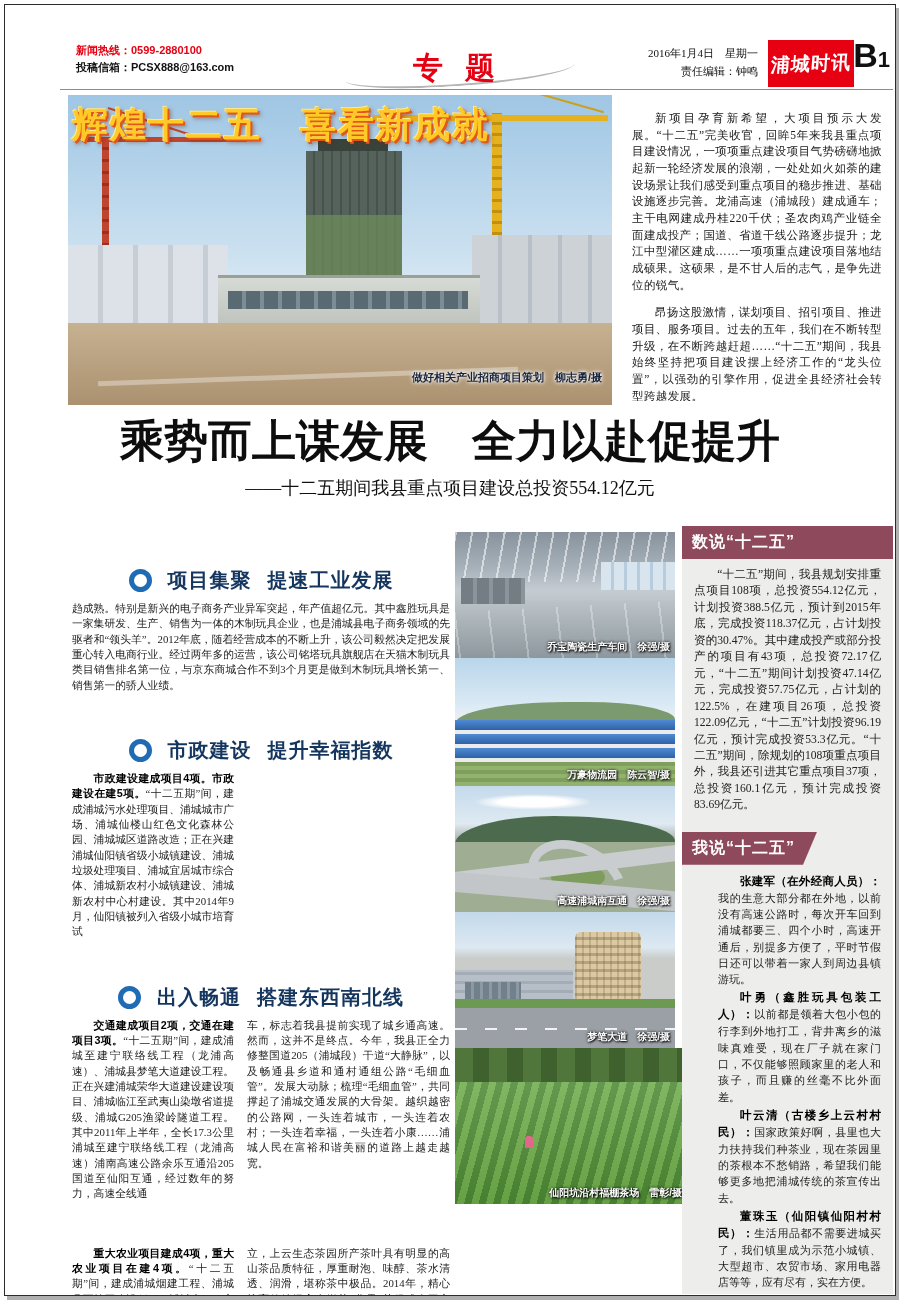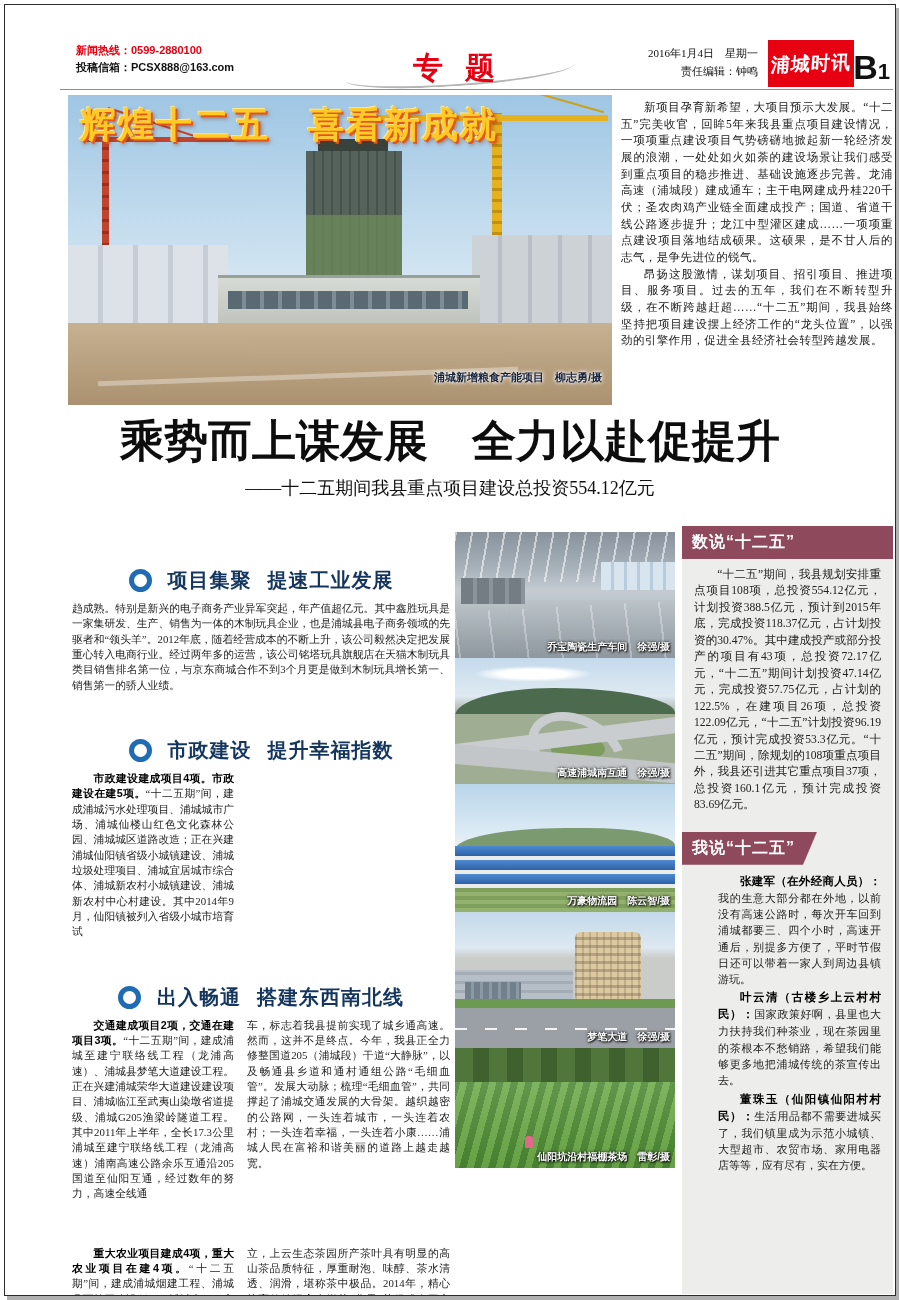--- a/index.html
+++ b/index.html
@@ -9,49 +9,49 @@
 
   
   .hotline{position:absolute;top:42px;left:76px;font:bold 11px/1.5 "Liberation Sans",sans-serif;}
   .hotline .l1{color:#e60012;}
   .hotline .l2{color:#111;}
   .topic{position:absolute;top:48px;left:413px;font:bold 30px "Liberation Serif",serif;color:#e60012;letter-spacing:22px;white-space:nowrap;}
   .topic-swoosh{position:absolute;top:58px;left:345px;width:230px;height:26px;border-bottom:2px solid #b5b5b5;border-radius:0 0 60% 40%;transform:rotate(-3deg);}
   .meta{position:absolute;top:45px;right:142px;text-align:right;font:11px/1.6 "Liberation Serif",serif;color:#111;}
   .masthead{position:absolute;top:40px;right:46px;width:86px;height:47px;background:#e60012;display:flex;align-items:center;justify-content:center;}
   .masthead span{color:#fff;font:bold 19px "Liberation Serif",serif;transform:skew(-6deg) rotate(-2deg);letter-spacing:1px;}
-  .edition{position:absolute;top:48px;right:10px;color:#111;text-align:center;}
+  .edition{position:absolute;top:36px;right:10px;color:#111;text-align:center;}
   .edition .b{font:bold 34px "Liberation Sans",sans-serif;}
   .edition .n{font:bold 22px "Liberation Sans",sans-serif;}
   .header-rule{position:absolute;top:89px;left:60px;width:833px;height:1px;background:#8d8d8d;}
 
   
   .main-photo{position:absolute;left:68px;top:95px;width:544px;height:310px;overflow:hidden;background:linear-gradient(#9fc6e4,#cfe3f1 55%,#e6edf2 70%);}
-  .banner-title{position:absolute;top:6px;left:12px;font:bold 36px "Liberation Sans",sans-serif;color:#ffc928;
+  .banner-title{position:absolute;top:6px;left:4px;font:bold 36px "Liberation Sans",sans-serif;color:#ffc928;
       text-shadow:2px 2px 0 #e2561b,-1px -1px 0 #ffe98a,3px 3px 4px rgba(120,40,0,.55);letter-spacing:2px;white-space:nowrap;}
   .crane-l-mast{position:absolute;left:34px;top:44px;width:7px;height:200px;background:repeating-linear-gradient(0deg,#c0452e 0 9px,#9c2f1e 9px 12px);}
   .crane-l-jib{position:absolute;left:14px;top:42px;width:165px;height:5px;background:#c0452e;}
   .crane-l-tie{position:absolute;left:40px;top:12px;width:90px;height:2px;background:#c0452e;transform:rotate(18deg);transform-origin:left;}
   .crane-r-mast{position:absolute;left:424px;top:18px;width:10px;height:295px;background:repeating-linear-gradient(0deg,#e6b11f 0 8px,#c2900f 8px 11px);}
   .crane-r-jib{position:absolute;left:305px;top:20px;width:235px;height:6px;background:#e6b11f;}
   .crane-r-tie{position:absolute;left:430px;top:-14px;width:110px;height:2px;background:#caa11a;transform:rotate(16deg);transform-origin:left;}
   .tower{position:absolute;left:238px;top:56px;width:96px;height:138px;background:repeating-linear-gradient(90deg,#55635c 0 7px,#465349 7px 9px);}
   .tower-net{position:absolute;left:238px;top:120px;width:96px;height:74px;background:rgba(110,140,90,.75);}
   .tower-cap{position:absolute;left:250px;top:44px;width:70px;height:12px;background:#38433c;}
   .blocks-left{position:absolute;left:0;top:150px;width:160px;height:84px;background:repeating-linear-gradient(90deg,#dde2e8 0 30px,#c7cdd5 30px 35px);}
   .blocks-right{position:absolute;right:0;top:140px;width:140px;height:96px;background:repeating-linear-gradient(90deg,#cdd2d7 0 26px,#b9bfc6 26px 30px);}
   .mall{position:absolute;left:150px;top:180px;width:262px;height:56px;background:linear-gradient(#d6dbd6,#b9bfb9);border-top:3px solid #9aa19a;}
   .mall-glass{position:absolute;left:160px;top:196px;width:240px;height:18px;background:repeating-linear-gradient(90deg,#5a6a72 0 14px,#7d8d95 14px 18px);}
   .ground{position:absolute;left:0;bottom:0;width:100%;height:82px;background:linear-gradient(#c6b190,#ab9170);}
   .ground-streak{position:absolute;left:30px;bottom:26px;width:420px;height:5px;background:rgba(255,255,255,.35);transform:rotate(-2deg);}
   .mp-caption{position:absolute;right:10px;bottom:20px;font:bold 11px "Liberation Sans",sans-serif;color:#18243c;text-shadow:0 0 3px #fff,0 0 5px #fff;}
 
   
   .intro{position:absolute;left:621px;top:99px;width:272px;height:302px;overflow:hidden;}
-  .intro p{margin:0;text-indent:2em;font:11.5px/1.45 "Liberation Serif",serif;color:#1b1b1b;text-align:justify;letter-spacing:.4px;}
+  .intro p{margin:11px;text-indent:2em;font:11.5px/1.45 "Liberation Serif",serif;color:#1b1b1b;text-align:justify;letter-spacing:.4px;}
 
   
   .headline{position:absolute;left:40px;top:412px;width:820px;text-align:center;font:900 44px "Liberation Sans",sans-serif;color:#0d0d0d;white-space:nowrap;}
   .subhead{position:absolute;left:40px;top:476px;width:820px;text-align:center;font:18px "Liberation Serif",serif;color:#111;}
 
   
   .text-area{position:absolute;left:72px;top:523px;width:378px;height:772px;overflow:hidden;}
   .sec{margin-bottom:10px;margin-top:44px;}
   .sec-head{display:flex;align-items:center;justify-content:center;gap:16px;margin:6px 0 7px;}
   .bullet{width:13px;height:13px;border:5px solid #1f6cb4;border-radius:50%;flex:0 0 auto;}
@@ -95,21 +95,21 @@
   .ph4{height:136px;background:linear-gradient(#c3d8ea 0%,#dde9f2 26%,#c9ccc9 34%);}
   .ph4 .b-left{position:absolute;left:0;top:58px;width:118px;height:74px;background:repeating-linear-gradient(0deg,#b6bfc7 0 6px,#a4adb6 6px 9px);}
   .ph4 .b-glass{position:absolute;left:10px;top:70px;width:56px;height:62px;background:repeating-linear-gradient(90deg,#72808c 0 6px,#8b99a4 6px 9px);}
   .ph4 .b-main{position:absolute;left:120px;top:20px;width:66px;height:112px;background:
         repeating-linear-gradient(0deg,rgba(96,82,56,.32) 0 3px,rgba(0,0,0,0) 3px 8px),
         repeating-linear-gradient(90deg,rgba(96,82,56,.22) 0 2px,rgba(0,0,0,0) 2px 7px),#dcc9a2;border-radius:6px 6px 0 0;}
   .ph4 .median{position:absolute;left:0;bottom:40px;width:100%;height:9px;background:#6d9a52;}
   .ph4 .road{position:absolute;left:0;bottom:0;width:100%;height:40px;background:#9aa0a6;}
   .ph4 .dash{position:absolute;left:0;bottom:18px;width:100%;height:2px;background:repeating-linear-gradient(90deg,#f2f2f2 0 12px,rgba(0,0,0,0) 12px 30px);}
 
-  .ph5{height:120px;background:repeating-linear-gradient(105deg,#6fae4a 0 7px,#4c8a33 7px 14px);}
+  .ph5{height:156px;background:repeating-linear-gradient(105deg,#6fae4a 0 7px,#4c8a33 7px 14px);padding-left:12px;}
   .ph5 .trees{position:absolute;left:0;top:0;width:100%;height:34px;background:repeating-linear-gradient(90deg,#51763c 0 18px,#3f612e 18px 34px);}
   .ph5 .glow{position:absolute;inset:0;background:linear-gradient(rgba(255,255,255,.18),rgba(0,0,0,.08));}
   .ph5 .person{position:absolute;left:70px;top:88px;width:8px;height:12px;background:#e0688a;border-radius:3px 3px 1px 1px;}
 
   
   .side{position:absolute;left:682px;top:526px;width:211px;height:768px;background:#ededeb;overflow:hidden;}
   .side-head{background:#8e4a5c;color:#fff;font:bold 16px "Liberation Sans",sans-serif;padding:6px 10px;letter-spacing:1px;}
   .stats-body{padding:8px 12px 6px;}
   .stats-body p{margin:0;text-indent:2em;font:11.6px/1.42 "Liberation Serif",serif;color:#222;text-align:justify;}
   .vhead-wrap{margin:12px 0 4px;}
@@ -152,21 +152,21 @@
   <div class="tower-cap"></div>
   <div class="tower"></div>
   <div class="tower-net"></div>
   <div class="blocks-left"></div>
   <div class="blocks-right"></div>
   <div class="mall"></div>
   <div class="mall-glass"></div>
   <div class="ground"></div>
   <div class="ground-streak"></div>
   <div class="banner-title">辉煌十二五　喜看新成就</div>
-  <div class="mp-caption">浦城新增粮食产能项目　柳志勇/摄</div>
+  <div class="mp-caption">做好相关产业招商项目策划　柳志勇/摄</div>
 </div>
 
 <div class="intro">
   <p>新项目孕育新希望，大项目预示大发展。“十二五”完美收官，回眸5年来我县重点项目建设情况，一项项重点建设项目气势磅礴地掀起新一轮经济发展的浪潮，一处处如火如荼的建设场景让我们感受到重点项目的稳步推进、基础设施逐步完善。龙浦高速（浦城段）建成通车；主干电网建成丹桂220千伏；圣农肉鸡产业链全面建成投产；国道、省道干线公路逐步提升；龙江中型灌区建成……一项项重点建设项目落地结成硕果。这硕果，是不甘人后的志气，是争先进位的锐气。</p>
   <p>昂扬这股激情，谋划项目、招引项目、推进项目、服务项目。过去的五年，我们在不断转型升级，在不断跨越赶超……“十二五”期间，我县始终坚持把项目建设摆上经济工作的“龙头位置”，以强劲的引擎作用，促进全县经济社会转型跨越发展。</p>
 </div>
 
 <div class="headline">乘势而上谋发展　全力以赴促提升</div>
 <div class="subhead">——十二五期间我县重点项目建设总投资554.12亿元</div>
 
@@ -229,45 +229,45 @@
 
 <div class="strip">
 
   <div class="ph ph1">
     <div class="beams"></div>
     <div class="win"></div>
     <div class="floor"></div>
     <div class="persp"></div>
     <div class="stack"></div>
     <div class="ph-cap">乔宝陶瓷生产车间　徐强/摄</div>
-  </div>
-
-  <div class="ph ph3">
-    <div class="cloud"></div>
-    <div class="mtn"></div>
-    <div class="land"></div>
-    <div class="grass"></div>
-    <div class="loop"></div>
-    <div class="road1"></div>
-    <div class="road2"></div>
-    <div class="ph-cap">高速浦城南互通　徐强/摄</div>
   </div>
 
   <div class="ph ph2">
     <div class="hills"></div>
     <div class="shed s1"></div>
     <div class="wall w1"></div>
     <div class="shed s2"></div>
     <div class="wall w2"></div>
     <div class="shed s3"></div>
     <div class="wall w3"></div>
     <div class="field"></div>
     <div class="ph-cap">万豪物流园　陈云智/摄</div>
   </div>
 
+  <div class="ph ph3">
+    <div class="cloud"></div>
+    <div class="mtn"></div>
+    <div class="land"></div>
+    <div class="grass"></div>
+    <div class="loop"></div>
+    <div class="road1"></div>
+    <div class="road2"></div>
+    <div class="ph-cap">高速浦城南互通　徐强/摄</div>
+  </div>
+
   <div class="ph ph4">
     <div class="b-left"></div>
     <div class="b-glass"></div>
     <div class="b-main"></div>
     <div class="median"></div>
     <div class="road"></div>
     <div class="dash"></div>
     <div class="ph-cap">梦笔大道　徐强/摄</div>
   </div>
 
@@ -283,16 +283,17 @@
 <div class="side">
   <div class="side-head">数说“十二五”</div>
   <div class="stats-body">
     <p>“十二五”期间，我县规划安排重点项目108项，总投资554.12亿元，计划投资388.5亿元，预计到2015年底，完成投资118.37亿元，占计划投资的30.47%。其中建成投产或部分投产的项目有43项，总投资72.17亿元，“十二五”期间计划投资47.14亿元，完成投资57.75亿元，占计划的122.5%，在建项目26项，总投资122.09亿元，“十二五”计划投资96.19亿元，预计完成投资53.3亿元。“十二五”期间，除规划的108项重点项目外，我县还引进其它重点项目37项，总投资160.1亿元，预计完成投资83.69亿元。</p>
   </div>
   <div class="vhead-wrap">
     <span class="vhead">我说“十二五”</span>
   </div>
   <div class="voices">
     <p><b>张建军（在外经商人员）：</b><span>我的生意大部分都在外地，以前没有高速公路时，每次开车回到浦城都要三、四个小时，高速开通后，别提多方便了，平时节假日还可以带着一家人到周边县镇游玩。</span></p>
+    <p><b>叶勇（鑫胜玩具包装工人）：</b><span>以前都是领着大包小包的行李到外地打工，背井离乡的滋味真难受，现在厂子就在家门口，不仅能够照顾家里的老人和孩子，而且赚的丝毫不比外面差。</span></p>
     <p><b>叶云清（古楼乡上云村村民）：</b><span>国家政策好啊，县里也大力扶持我们种茶业，现在茶园里的茶根本不愁销路，希望我们能够更多地把浦城传统的茶宣传出去。</span></p>
     <p><b>董珠玉（仙阳镇仙阳村村民）：</b><span>生活用品都不需要进城买了，我们镇里成为示范小城镇、大型超市、农贸市场、家用电器店等等，应有尽有，实在方便。</span></p>
   </div>
 </div>
 
 </body></html>

